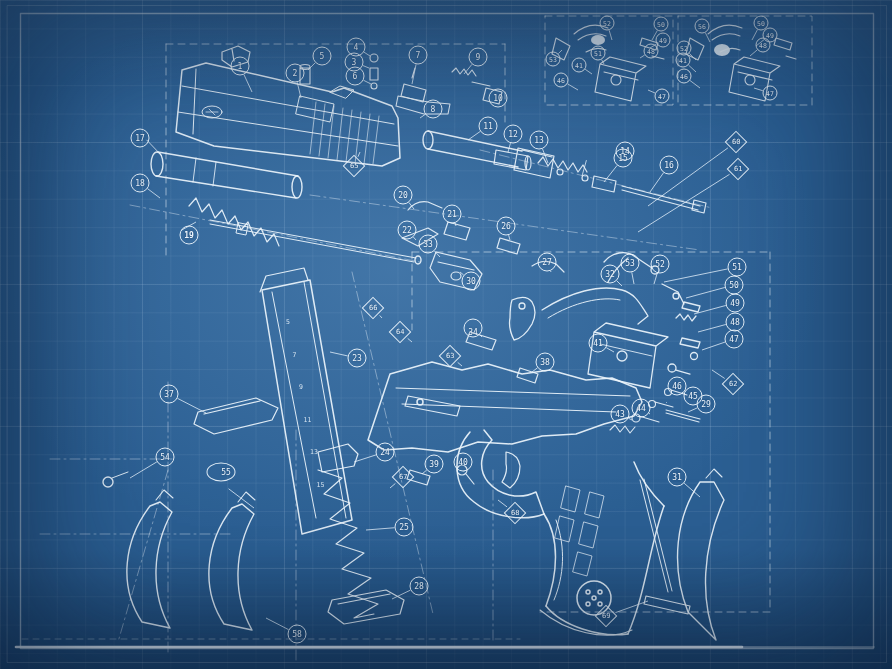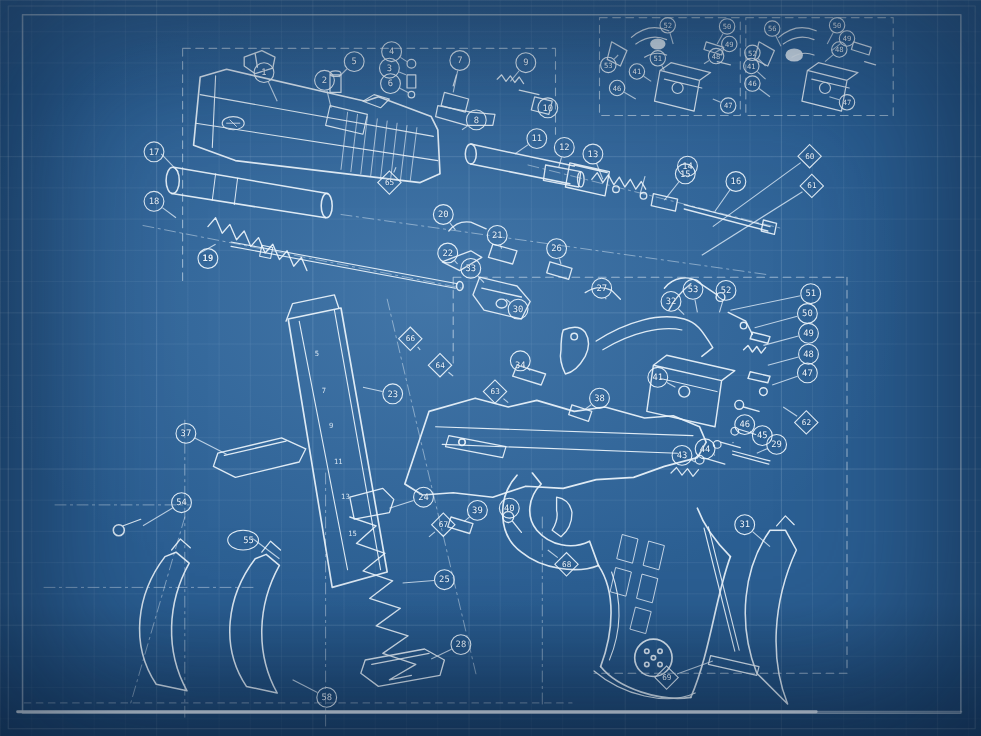--- a/index.html
+++ b/index.html
@@ -432,21 +432,21 @@
       </div>
       <div class="co c" style="left: 434px; top: 464px;">
         <span>39</span>
       </div>
       <div class="co c" style="left: 463px; top: 462px;">
         <span>40</span>
       </div>
       <div class="co c" style="left: 165px; top: 457px;">
         <span>54</span>
       </div>
-      <div class="co c" style="left: 221px; top: 491px; padding-left: 10px;">
+      <div class="co c" style="left: 221px; top: 472px; padding-left: 10px;">
         <span>55</span>
       </div>
       <div class="co c" style="left: 297px; top: 634px;">
         <span>58</span>
       </div>
       <div class="co c" style="left: 545px; top: 362px;">
         <span>38</span>
       </div>
       <div class="co c" style="left: 598px; top: 343px;">
         <span>41</span>

